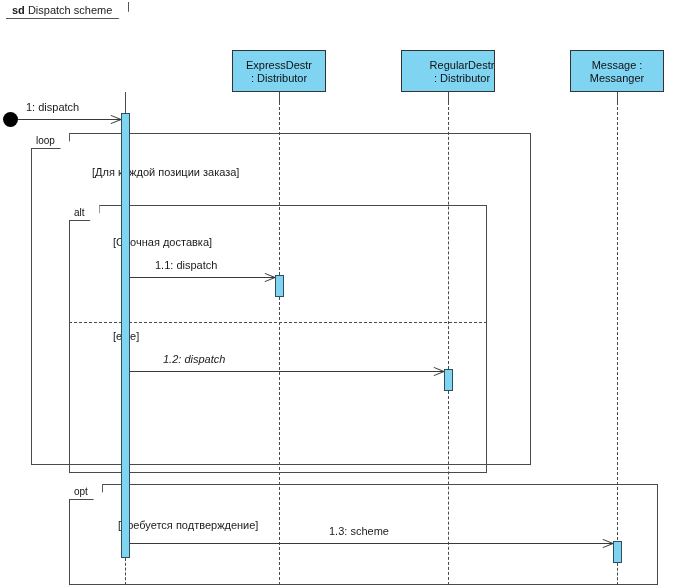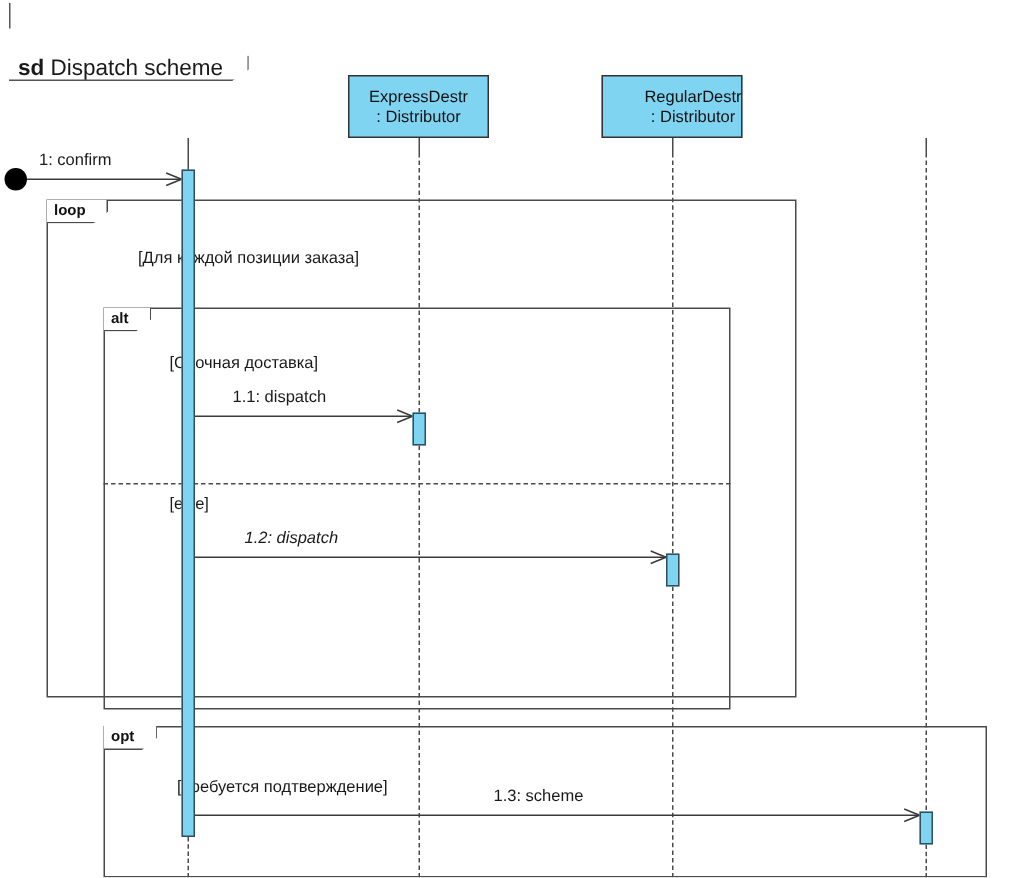--- a/index.html
+++ b/index.html
@@ -23,27 +23,26 @@
   .sd-tab {
     position: absolute;
     left: 6px;
     top: 2px;
     height: 17px;
     padding: 0 16px 0 6px;
     border: 1px solid #555555;
     border-top: none;
     border-left: none;
     background: #ffffff;
-    font-size: 15px;
+    font-size: 11px;
     line-height: 17px;
     color: #1a1a1a;
     white-space: nowrap;
     box-sizing: border-box;
     clip-path: polygon(0 0, 100% 0, 100% 55%, calc(100% - 11px) 100%, 0 100%);
-    margin-top: 35px;
   }
   .sd-tab .kw { font-weight: bold; }
   .sd-tab .nm { font-weight: normal; }
   .sd-tab-edge {
     position: absolute;
     left: 6px;
     top: 2px;
     width: 1px;
     height: 17px;
     background: #555555;
@@ -134,21 +133,21 @@
   }
   .frag-tab {
     position: absolute;
     height: 16px;
     padding: 0 14px 0 5px;
     border: 1px solid #4a4a4a;
     border-top: none;
     border-left: none;
     background: #ffffff;
     font-size: 10px;
-    font-weight: bold;
+    font-weight: normal;
     line-height: 16px;
     color: #111111;
     white-space: nowrap;
     box-sizing: border-box;
     clip-path: polygon(0 0, 100% 0, 100% 50%, calc(100% - 10px) 100%, 0 100%);
   }
   .guard {
     position: absolute;
     font-size: 11px;
     line-height: 13px;
@@ -176,20 +175,24 @@
   <div class="lifeline-head" data-name="lifeline-head-express" style="left:232px; top:50px; width:94px; height:42px;">
     <span class="ln" data-name="lifeline-label-express-line1">ExpressDestr</span>
     <span class="ln" data-name="lifeline-label-express-line2">: Distributor</span>
   </div>
 
   <div class="lifeline-head" data-name="lifeline-head-regular" style="left:401px; top:50px; width:94px; height:42px;padding-left:28px;">
     <span class="ln" data-name="lifeline-label-regular-line1">RegularDestr</span>
     <span class="ln" data-name="lifeline-label-regular-line2">: Distributor</span>
   </div>
 
+  <div class="lifeline-head" data-name="lifeline-head-messenger" style="left:570px; top:50px; width:94px; height:42px;">
+    <span class="ln" data-name="lifeline-label-messenger-line1">Message :</span>
+    <span class="ln" data-name="lifeline-label-messenger-line2">Messanger</span>
+  </div>
 
   <div class="lifeline-stem solid-top" data-name="lifeline-stem-order-top" style="left:125px; top:92px; height:23px;"></div>
   <div class="lifeline-stem" data-name="lifeline-stem-order-bottom" style="left:125px; top:558px; height:27px;"></div>
 
   <div class="lifeline-stem solid-top" data-name="lifeline-stem-express-top" style="left:279px; top:92px; height:10px;"></div>
   <div class="lifeline-stem" data-name="lifeline-stem-express" style="left:279px; top:102px; height:173px;"></div>
   <div class="lifeline-stem" data-name="lifeline-stem-express-lower" style="left:279px; top:297px; height:288px;"></div>
 
   <div class="lifeline-stem solid-top" data-name="lifeline-stem-regular-top" style="left:448px; top:92px; height:10px;"></div>
   <div class="lifeline-stem" data-name="lifeline-stem-regular" style="left:448px; top:102px; height:267px;"></div>
@@ -218,21 +221,21 @@
 
   <div class="fragment" data-name="fragment-opt" style="left:69px; top:484px; width:589px; height:101px;"></div>
   <div class="frag-tab" data-name="fragment-opt-operator-tab" style="left:69px; top:484px;">
     <span data-name="fragment-opt-operator">opt</span>
   </div>
   <div class="guard" data-name="fragment-opt-guard" style="left:118px; top:519px;">[Требуется подтверждение]</div>
 
   <div class="start-node" data-name="start-node" style="left:3px; top:112px;"></div>
   <div class="msg-line" data-name="message-1-line" style="left:18px; top:119px; width:103px;"></div>
   <div class="msg-arrow" data-name="message-1-arrowhead" style="left:121px; top:119px;"></div>
-  <div class="msg-label" data-name="message-1-label" style="left:26px; top:101px;">1: confirm</div>
+  <div class="msg-label" data-name="message-1-label" style="left:26px; top:101px;">1: dispatch</div>
 
   <div class="activation" data-name="activation-order" style="left:121px; top:113px; width:9px; height:445px;"></div>
 
   <div class="msg-line" data-name="message-11-line" style="left:130px; top:277px; width:145px;"></div>
   <div class="msg-arrow" data-name="message-11-arrowhead" style="left:275px; top:277px;"></div>
   <div class="msg-label" data-name="message-11-label" style="left:155px; top:259px;">1.1: dispatch</div>
   <div class="activation" data-name="activation-express" style="left:275px; top:275px; width:9px; height:22px;"></div>
 
   <div class="msg-line" data-name="message-12-line" style="left:130px; top:371px; width:314px;"></div>
   <div class="msg-arrow" data-name="message-12-arrowhead" style="left:444px; top:371px;"></div>

